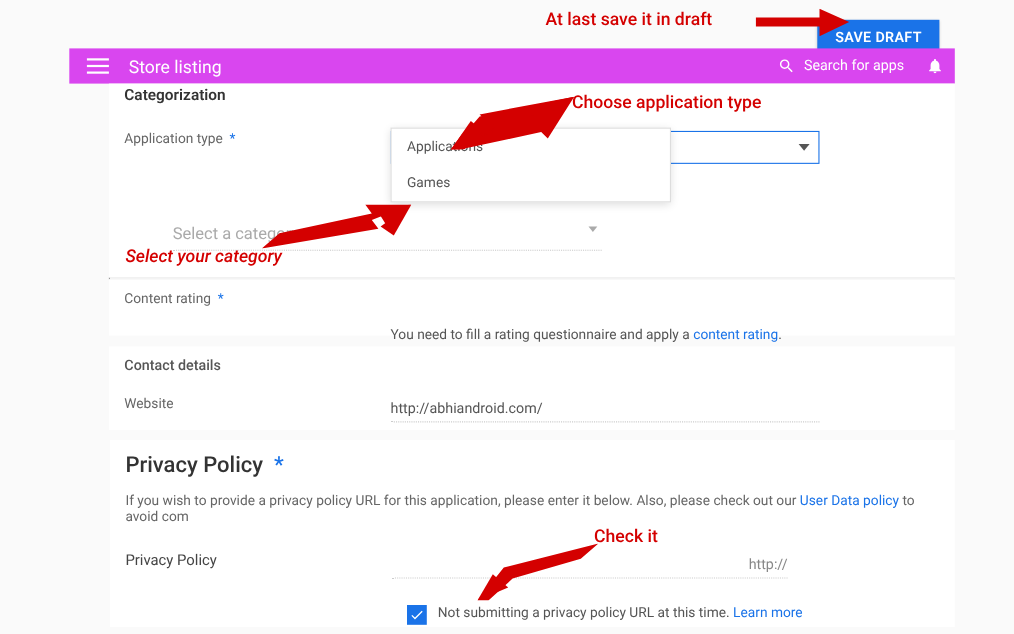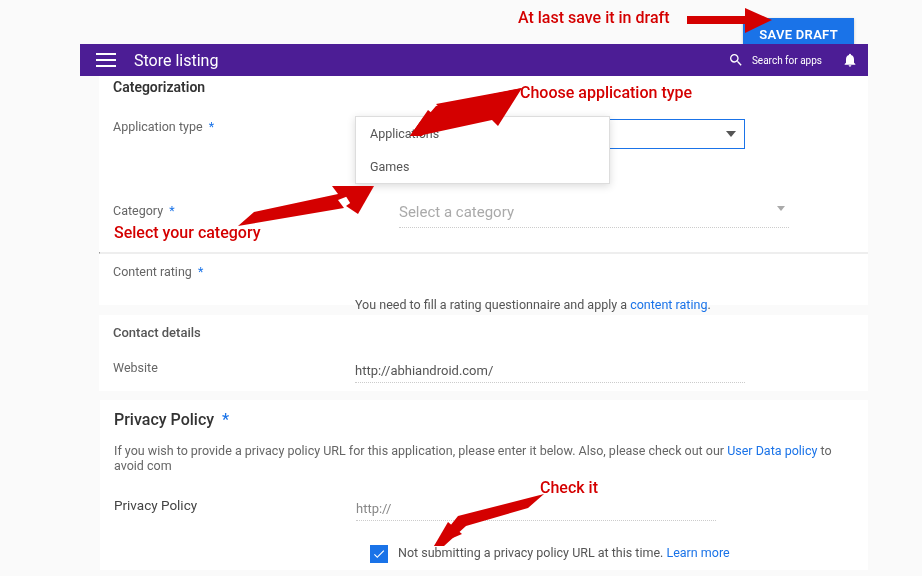--- a/index.html
+++ b/index.html
@@ -1,37 +1,37 @@
 <!DOCTYPE html>
 <html><head>
 <meta charset="utf-8">
 <style>
   * { box-sizing: border-box; margin: 0; padding: 0; font-family: Roboto, Arial, sans-serif; }
   body { background: #fafafa; width: 922px; height: 576px; overflow: hidden; position: relative; }
 
   .save-draft-btn { position: absolute; top: 18px; right: 68px; background: #1a73e8; color: #fff; border: none; padding: 9px 16px; font-size: 13px; font-weight: 600; letter-spacing: 0.3px; box-shadow: 0 1px 3px rgba(0,0,0,0.2); cursor: pointer; }
 
-  .header-bar { position: absolute; top: 44px; left: 63px; right: 54px; height: 32px; background: #4c1d95; color: #fff; display: flex; align-items: center; padding: 0 10px 0 16px; margin-left: 17px; }
+  .header-bar { position: absolute; top: 44px; left: 63px; right: 54px; height: 32px; background: #d946ef; color: #fff; display: flex; align-items: center; padding: 0 10px 0 16px; }
   .hamburger { width: 20px; height: 14px; display: flex; flex-direction: column; justify-content: space-between; cursor: pointer; margin-right: 18px; }
   .hamburger span { display: block; height: 2px; background: #fff; width: 100%; }
   .header-title { font-size: 16px; font-weight: 400; flex: 1; }
   .search-icon { width: 16px; height: 16px; margin-right: 8px; }
   .search-icon svg { width: 16px; height: 16px; fill: #fff; }
-  .search-text { font-size: 10px; margin-right: 20px; }
+  .search-text { font-size: 13px; margin-right: 20px; }
   .bell { width: 16px; height: 16px; }
   .bell svg { width: 16px; height: 16px; fill: #fff; }
 
   .panel { position: absolute; left: 99px; right: 54px; background: #fff; }
   .panel1 { top: 76px; height: 229px; }
   .panel2 { top: 315px; height: 76px; }
   .panel3 { top: 400px; height: 170px; left:100px; }
 
   .section-title { font-size: 14px; font-weight: 600; color: #333; padding: 3px 14px 14px; }
   .section-title2 { font-size: 13px; font-weight: 500; color: #555; padding: 10px 14px; }
-  .section-title3 { font-size: 16px; font-weight: 500; color: #333; padding: 10px 14px; }
+  .section-title3 { font-size: 20px; font-weight: 500; color: #333; padding: 10px 14px; }
 
   .row { position: relative; display: flex; padding: 10px 14px; }
   .label { width: 242px; font-size: 12.5px; color: #666; }
   .star { color: #1a73e8; }
   .value-col { flex: 1; }
 
   .select-box { position: relative; width: 390px; height: 30px; border: 1px solid #1a73e8; background: #fff; cursor: pointer; }
   .select-arrow { position: absolute; right: 8px; top: 11px; width: 0; height: 0; border-left: 5px solid transparent; border-right: 5px solid transparent; border-top: 6px solid #555; }
 
   .dropdown-panel { position: absolute; top: 116px; left: 355px; width: 255px; background: #fff; border: 1px solid #ddd; box-shadow: 0 2px 8px rgba(0,0,0,0.15); z-index: 5; }
@@ -41,36 +41,36 @@
   .category-arrow { position: absolute; right: 4px; top: 3px; width:0;height:0;border-left:4px solid transparent;border-right:4px solid transparent;border-top:5px solid #aaa; }
 
   .rating-text { font-size: 12.5px; color: #555; margin-top: 33px; }
   .rating-text a { color: #1a73e8; text-decoration: none; }
 
   .website-val { font-size: 13px; color: #555; border-bottom:1px dotted #ccc; padding-bottom:4px; width:390px; display:inline-block; }
 
   .pp-desc { font-size: 12.5px; color: #666; padding: 4px 14px 14px; }
   .pp-desc a { color: #1a73e8; text-decoration:none; }
 
-  .pp-input { width: 360px; border:none; border-bottom:1px dotted #ccc; padding:4px 0; font-size:13px; color:#888; background:transparent; }
+  .pp-input { width: 360px; border:none; border-bottom:1px dotted #ccc; padding:4px 0; font-size:13px; color:#888; background:transparent;text-align:right; }
 
   .checkbox-row { display:flex; align-items:flex-start; padding: 14px 0 0 256px; }
   .checkbox-row.in-panel { padding-left: 270px; }
   .chk { width:18px; height:18px; background:#1a73e8; display:flex; align-items:center; justify-content:center; margin-right:10px; cursor:pointer; }
   .chk svg { width:14px; height:14px; fill:#fff; }
   .chk-label { font-size:12.5px; color:#555; }
   .chk-label a { color:#1a73e8; text-decoration:none; }
 
   .divider { border-top:1px solid #eee; margin:0; }
 
   
   .anno { position:absolute; color:#d40000; font-size:16px; font-weight:500; z-index:20; pointer-events:none; }
-  .anno.save { top:8px; left:518px;text-align:right; }
+  .anno.save { top:8px; left:496px;text-align:right; }
   .anno.apptype { top:83px; left:520px; }
-  .anno.cat { top:223px; left:114px; }
+  .anno.cat { top:223px; left:114px;font-style:italic; }
   .anno.check { top:478px; left:540px;text-align:center; }
 
   .arrow-svg { position:absolute; z-index:19; pointer-events:none; }
   .arrow-save { top:8px; left:687px; width:85px; height:25px; }
   .arrow-app  { top:88px; left:410px; width:112px; height:48px; }
   .arrow-cat  { top:186px; left:238px; width:136px; height:40px; }
   .arrow-check{ top:494px; left:434px; width:110px; height:52px; }
 </style>
 </head>
 <body>
@@ -129,21 +129,20 @@
   <div class="row">
     <div class="label"><span>Application type</span>&nbsp;&nbsp;<span class="star">*</span></div>
     <div class="value-col">
       <div class="select-box">
         <span class="select-arrow"></span>
       </div>
     </div>
   </div>
 
   <div class="row" style="margin-top:34px;">
-    <div class="label"><span>Category</span>&nbsp;&nbsp;<span class="star">*</span></div>
     <div class="value-col">
       <div class="category-select">
         <span>Select a category</span>
         <span class="category-arrow"></span>
       </div>
     </div>
   </div>
 
   <hr class="divider" style="margin-top:14px;">
 

